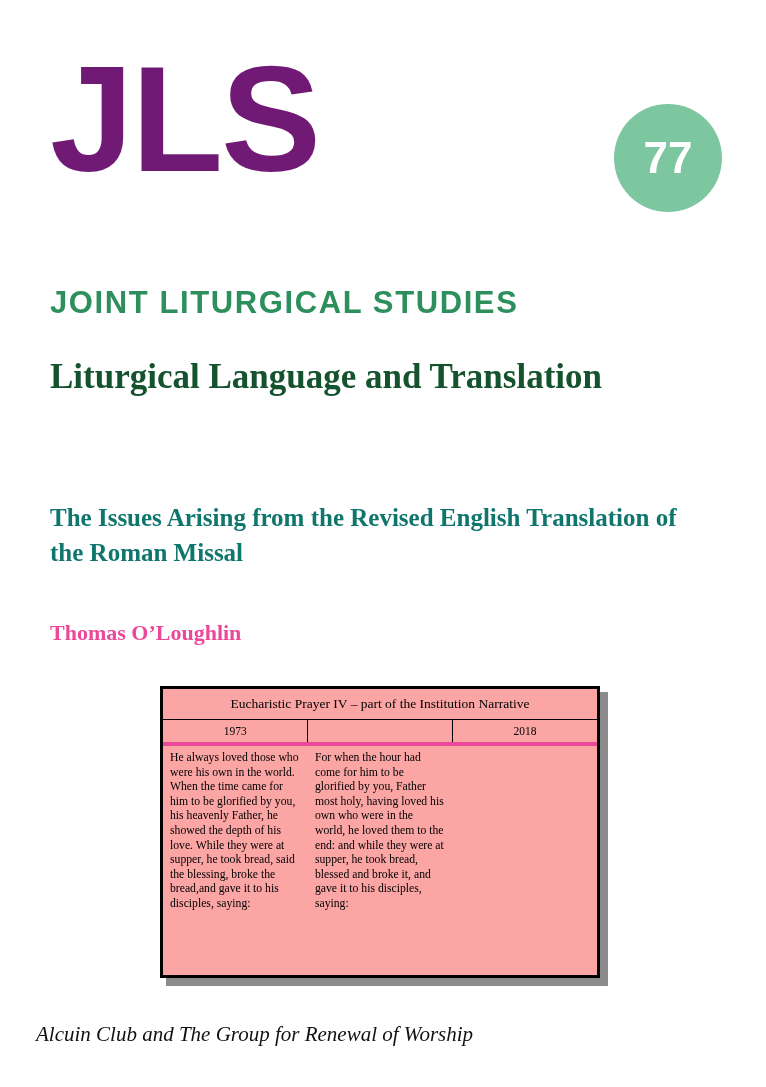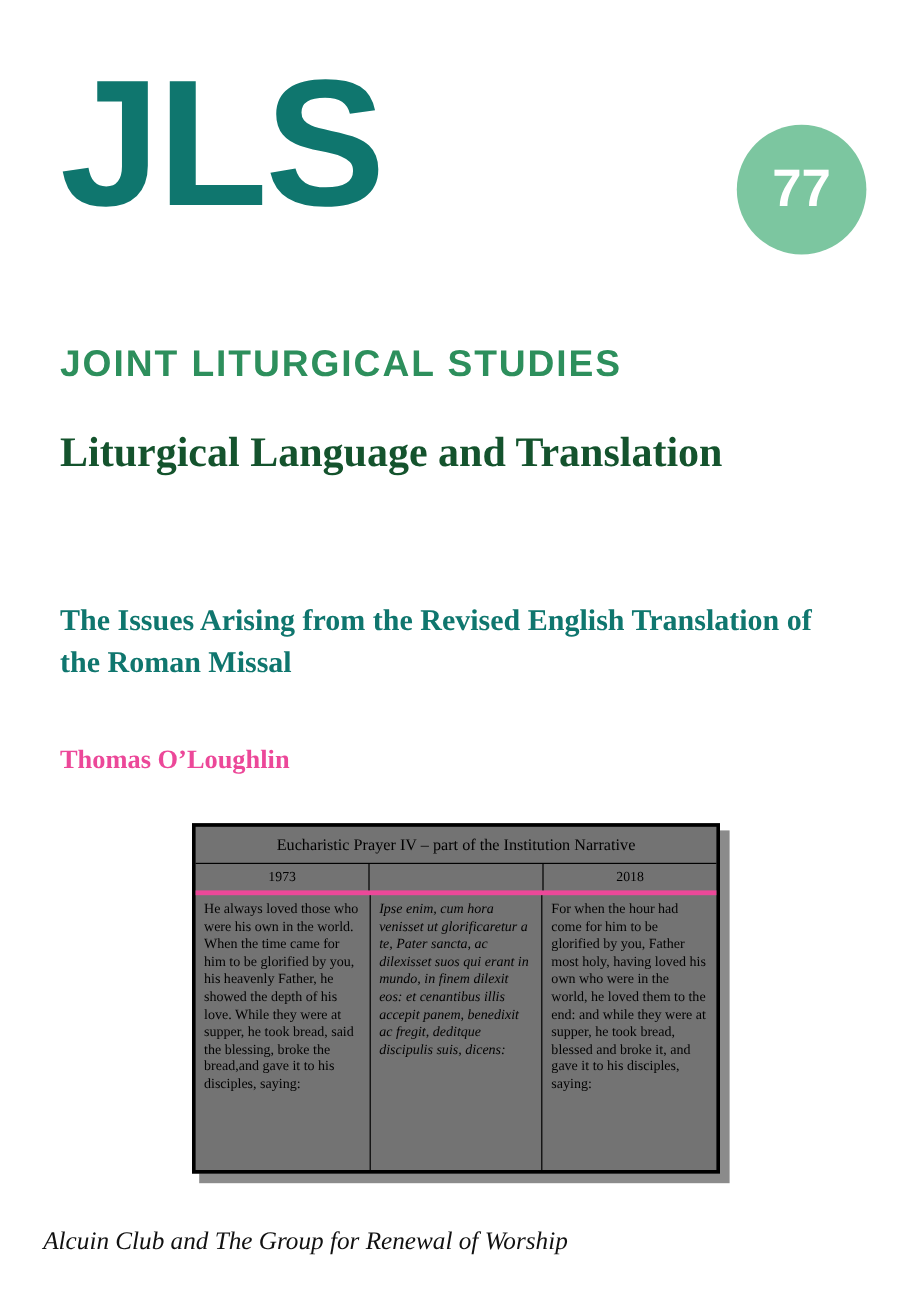--- a/index.html
+++ b/index.html
@@ -32,21 +32,21 @@
   }
   .jls-logo {
     position: absolute;
     left: 0;
     top: 0;
     font-family: "Liberation Sans", sans-serif;
     font-weight: bold;
     font-size: 150px;
     line-height: 150px;
     letter-spacing: -2px;
-    color: #0f766e;
+    color: #701a75;
   }
   .issue-circle {
     position: absolute;
     right: 0;
     top: 60px;
     width: 108px;
     height: 108px;
     border-radius: 50%;
     background: #7cc6a0;
     color: #ffffff;
@@ -111,21 +111,21 @@
     width: 442px;
     height: 294px;
     background: #8b8b8b;
   }
   .cover-table {
     position: absolute;
     left: 160px;
     top: 686px;
     width: 440px;
     height: 292px;
-    background: #737373;
+    background: #fca5a5;
     border: 3px solid #000000;
     box-sizing: border-box;
     display: flex;
     flex-direction: column;
   }
   .table-caption {
     height: 30px;
     border-bottom: 1px solid #000000;
     display: flex;
     align-items: center;
@@ -192,20 +192,19 @@
   <div class="table-shadow"></div>
   <div class="cover-table">
     <div class="table-caption">Eucharistic Prayer IV – part of the Institution Narrative</div>
     <div class="table-head">
       <div class="cell col-1">1973</div>
       <div class="cell col-2"></div>
       <div class="cell col-3">2018</div>
     </div>
     <div class="table-body">
       <div class="cell col-1">He always loved those who were his own in the world. When the time came for him to be glorified by you, his heavenly Father, he showed the depth of his love. While they were at supper, he took bread, said the blessing, broke the bread,and gave it to his disciples, saying:</div>
-      <div class="cell col-2 italic">Ipse enim, cum hora venisset ut glorificaretur a te, Pater sancta, ac dilexisset suos qui erant in mundo, in finem dilexit eos: et cenantibus illis accepit panem, benedixit ac fregit, deditque discipulis suis, dicens:</div>
       <div class="cell col-3">For when the hour had come for him to be glorified by you, Father most holy, having loved his own who were in the world, he loved them to the end: and while they were at supper, he took bread, blessed and broke it, and gave it to his disciples, saying:</div>
     </div>
   </div>
 
   <div class="footer">Alcuin Club and The Group for Renewal of Worship</div>
 
 </div>
 
 </body></html>

